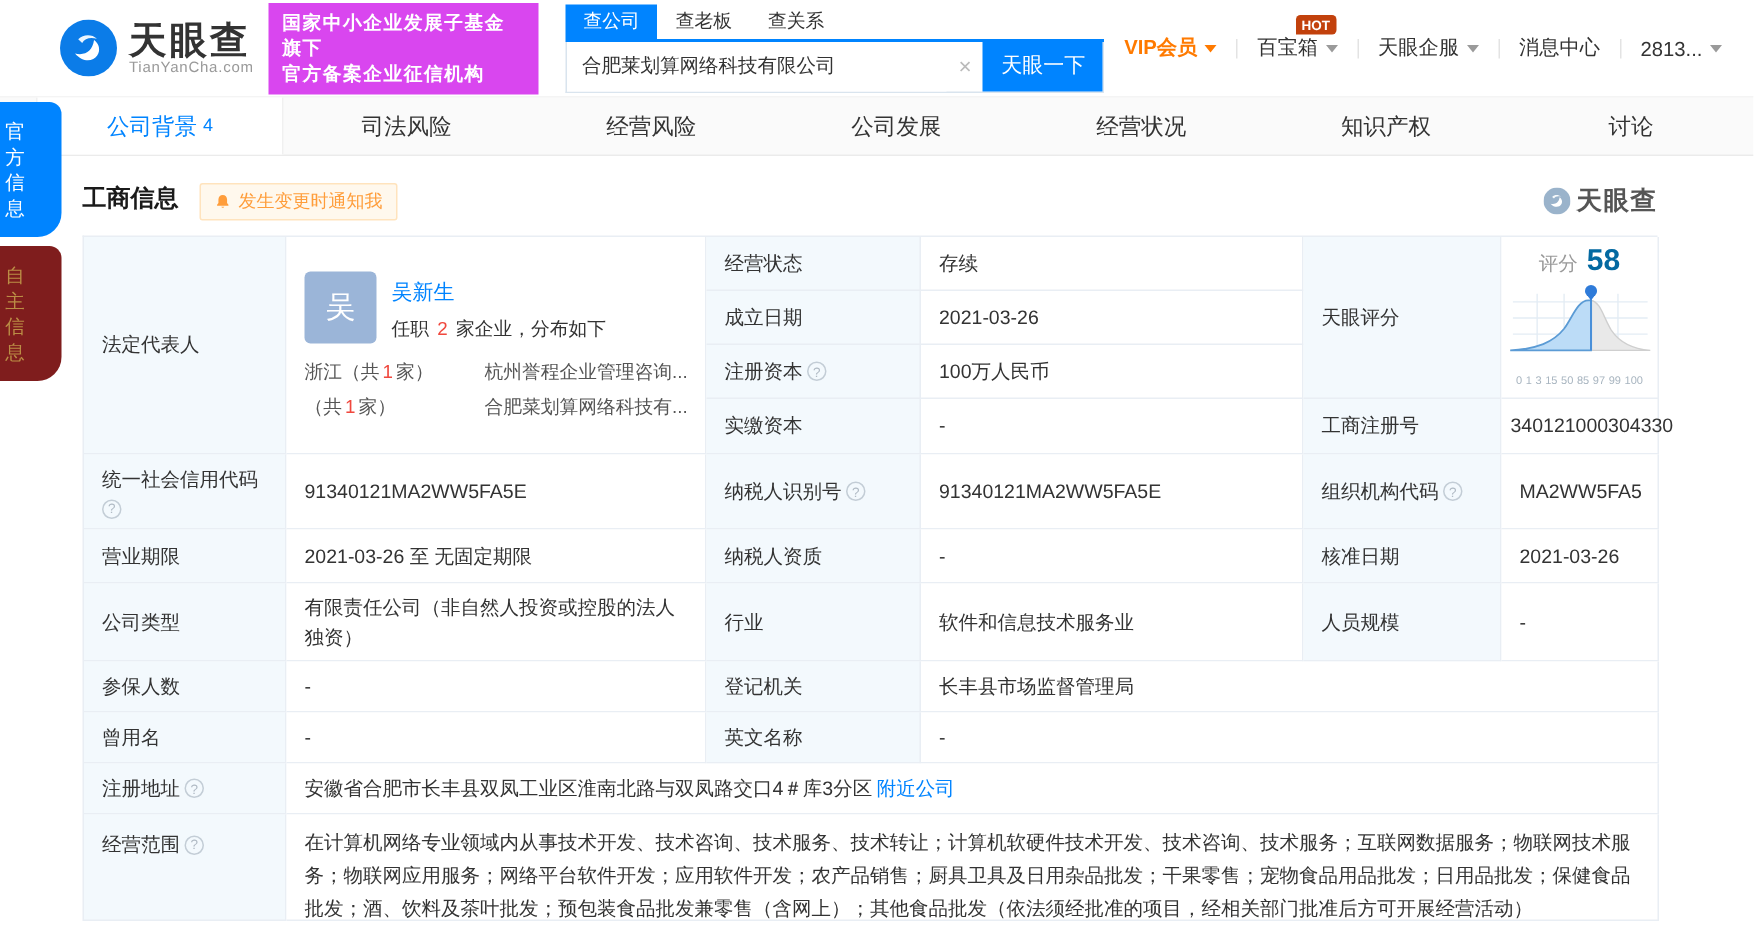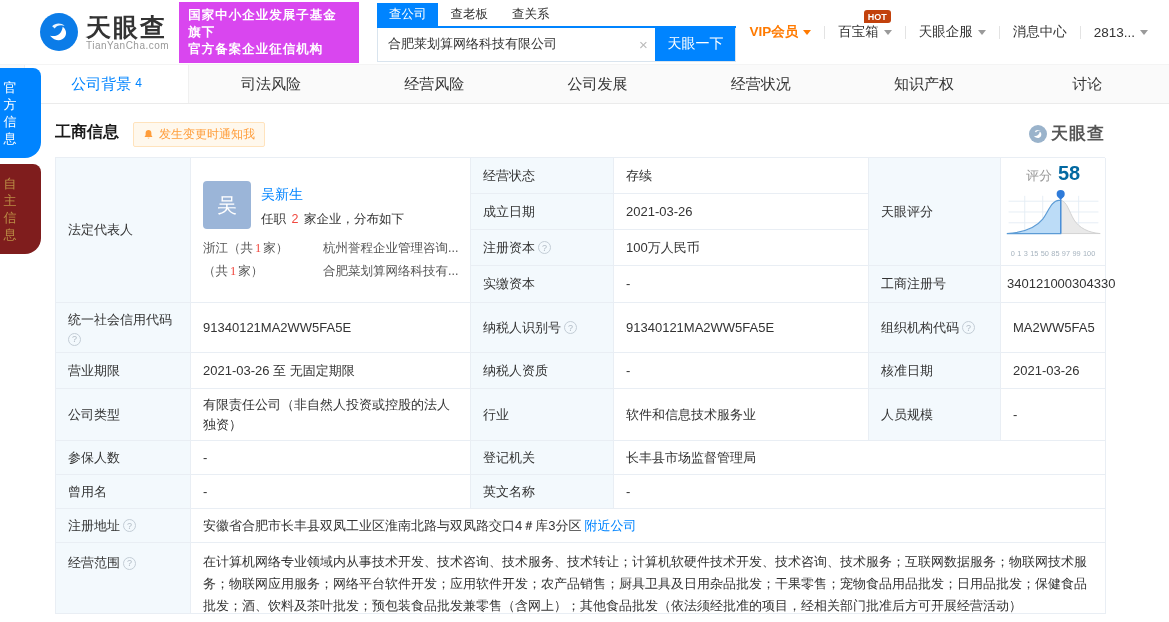--- a/index.html
+++ b/index.html
@@ -57,21 +57,21 @@
   .scope-val { align-content: flex-start; line-height: 22px; padding-top: 8px; }
   
   .lr-cell { display: block; padding: 12px 12px 8px; }
   .lr-top { display: flex; gap: 10px; }
   .avatar { width: 48px; height: 48px; border-radius: 4px; background: #9bb5d8; color: #fff; font-size: 20px; display: flex; align-items: center; justify-content: center; flex: none; cursor: pointer; }
   .lr-name { color: #0084ff; font-size: 14px; margin: 3px 0 5px; cursor: pointer; }
   .lr-tenure { font-size: 12.5px; color: #333; }
   .red { color: #f0483e; margin: 0 2px; }
   .lr-rows { margin-top: 8px; }
   .lr-row { display: flex; font-size: 12.5px; color: #555; line-height: 23px; }
-  .lr-region { width: 120px; flex: none; font-family: Liberation Serif, serif; }
+  .lr-region { width: 120px; flex: none; }
   .lr-company { flex: 1; white-space: nowrap; overflow: hidden; }
   
   .score-cell { display: block; padding: 4px 4px 0; }
   .score-cap { text-align: center; font-size: 13px; color: #999; }
   .score-num { color: #0369a1; font-size: 20px; font-weight: bold; margin-left: 6px; }
   .score-axis { display: flex; justify-content: space-between; font-size: 8px; color: #a7b4bf; padding: 0 2px; transform: scale(.92); }
 </style>
 </head>
 <body>
 

